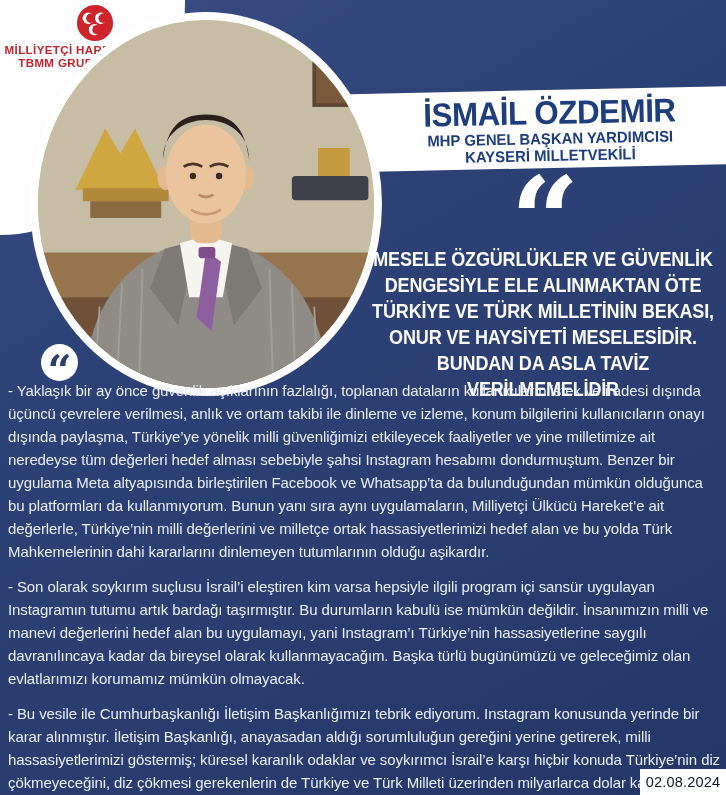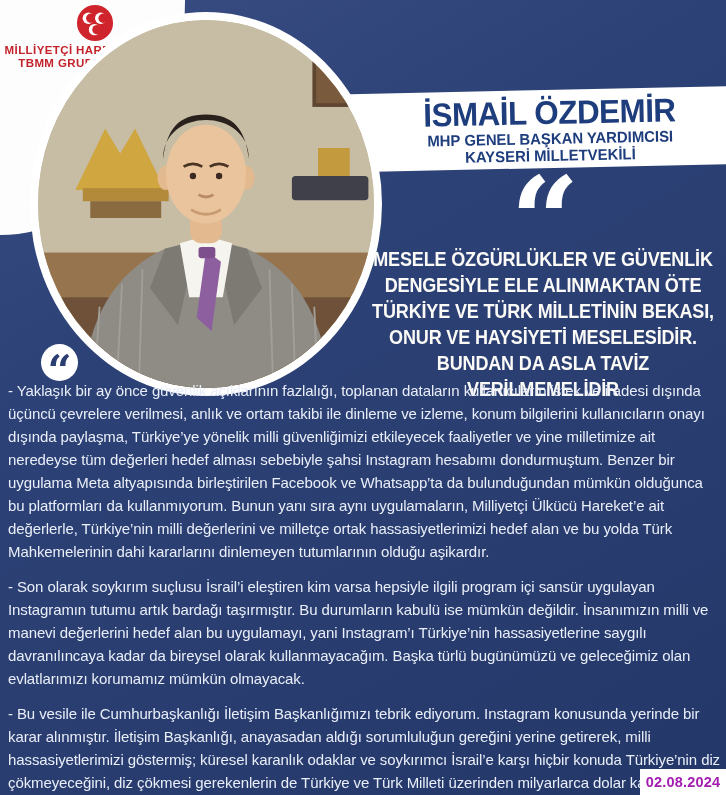--- a/index.html
+++ b/index.html
@@ -75,21 +75,21 @@
     color:#e9eef8;font-size:15px;line-height:23px;letter-spacing:-0.1px;
   }
   .body-text p{margin:0 0 12px 0;}
   .body-text p:last-child{margin-bottom:0;}
   
   .date-badge{
     position:absolute;left:640px;top:769px;width:86px;height:26px;
     background:#ffffff;z-index:7;
     display:flex;align-items:center;justify-content:center;
   }
-  .date-badge span{color:#a21caf;font-weight:bold;font-size:14.5px;letter-spacing:.2px;}
+  .date-badge span{color:#0f172a;font-weight:normal;font-size:14.5px;letter-spacing:.2px;}
 </style>
 </head>
 <body>
 
 <div class="poster">
 
   <div class="blob"></div>
 
   <div class="party-block">
     <svg class="mhp-logo" width="38" height="38" viewBox="0 0 40 40">

